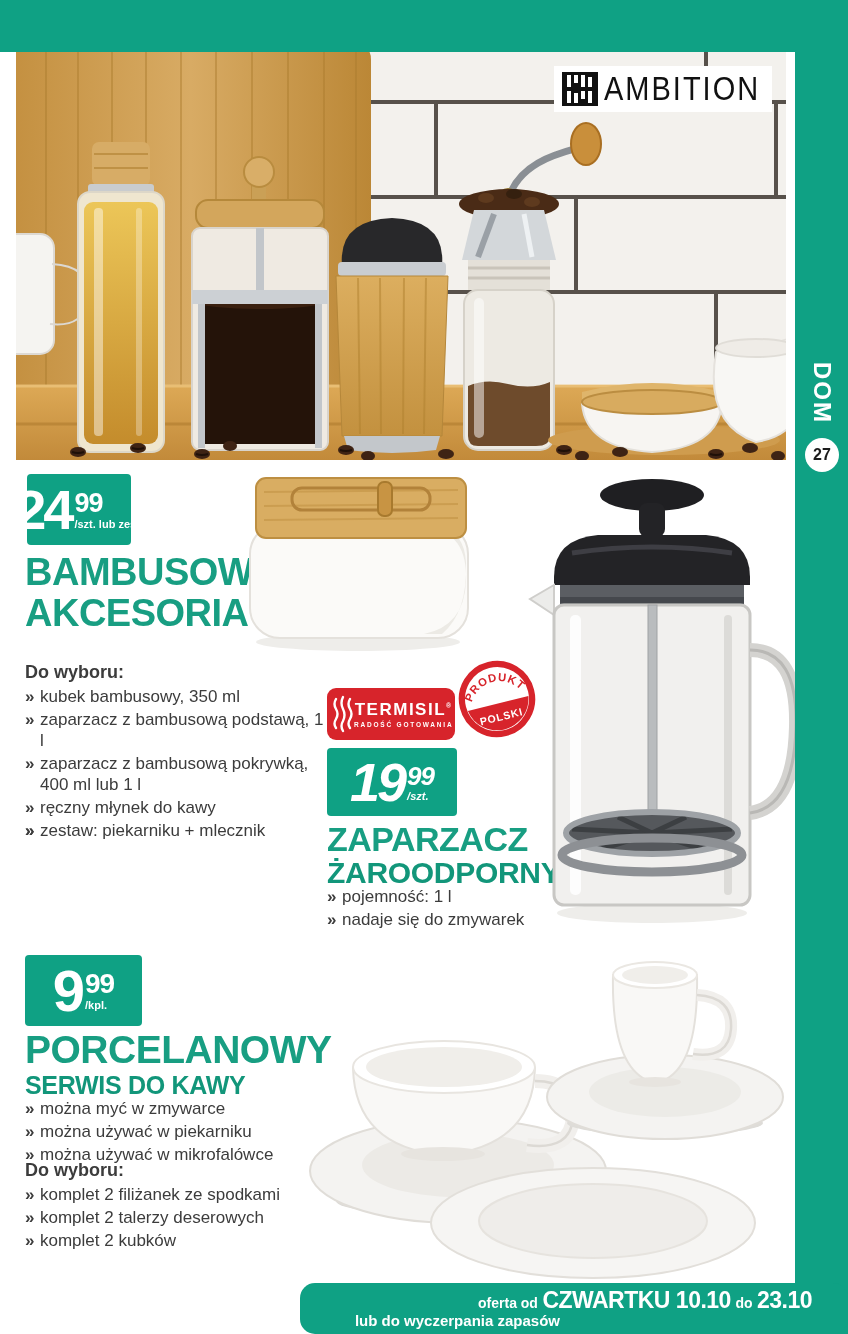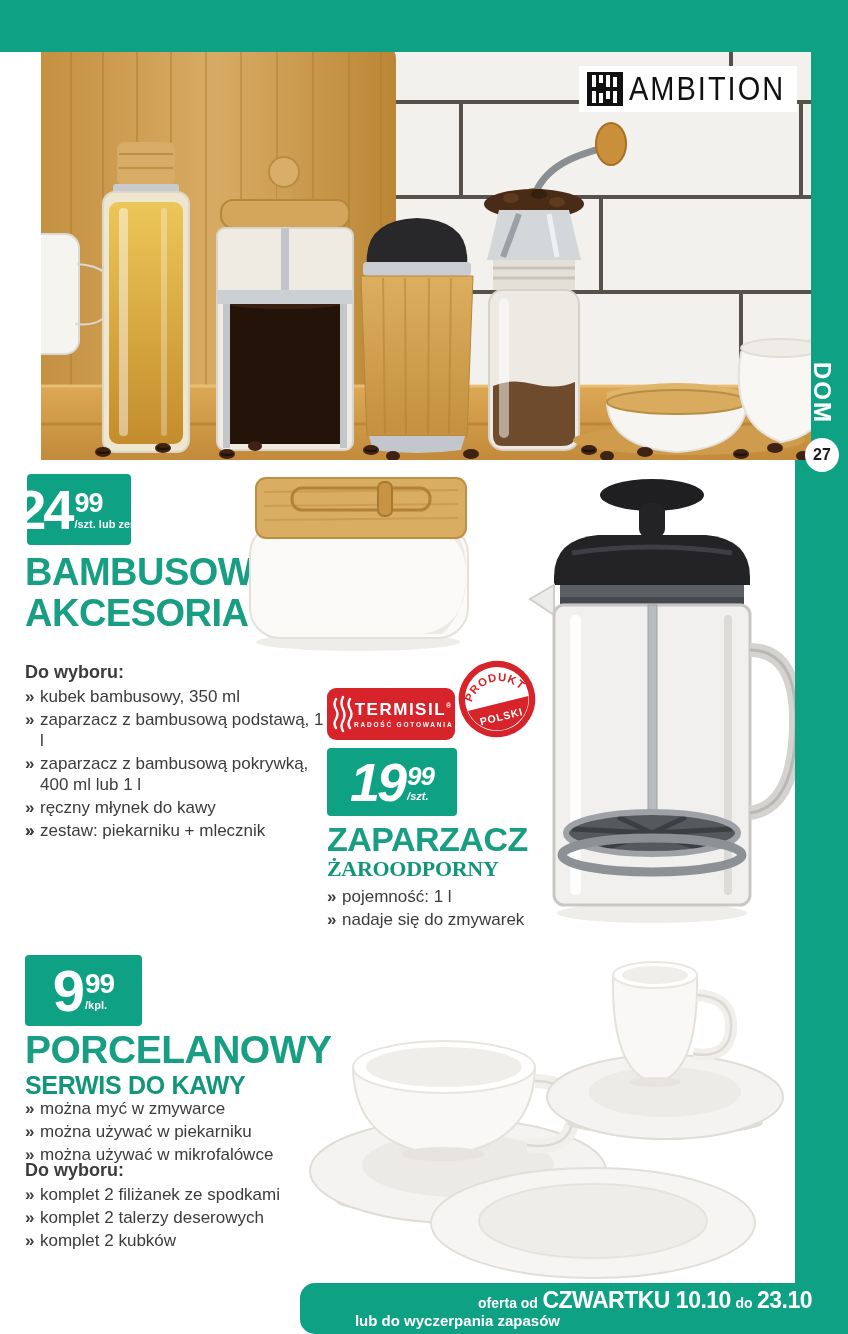--- a/index.html
+++ b/index.html
@@ -15,21 +15,21 @@
   .bottom-bar .lg{font-size:23px;font-weight:bold;letter-spacing:-.5px;}
   .bottom-bar .l2{font-size:15px;font-weight:bold;display:block;margin-top:1px;}
 
   
   .dom-label{position:absolute;left:795px;top:338px;width:53px;height:110px;display:flex;align-items:center;justify-content:center;}
   .dom-label span{transform:rotate(90deg);color:#fff;font-weight:bold;font-size:24px;letter-spacing:2px;}
   .page-circle{position:absolute;left:805px;top:438px;width:34px;height:34px;border-radius:50%;background:#fff;
                display:flex;align-items:center;justify-content:center;font-size:16px;font-weight:bold;color:#1c1c1c;text-align:center;}
 
   
-  .photo-main{position:absolute;left:41px;top:52px;width:770px;height:408px;overflow:hidden;}
+  .photo-main{position:absolute;left:16px;top:52px;width:770px;height:408px;overflow:hidden;}
   .ambition{position:absolute;right:14px;top:14px;width:218px;height:46px;background:#fff;display:flex;align-items:center;padding:0 8px;}
   .ambition .glyph{width:36px;height:34px;margin-right:6px;}
   .ambition .word{font-size:29px;color:#111;letter-spacing:2px;transform:scaleY(1.12);font-weight:500;white-space:nowrap;}
 
   
   .price-badge{position:absolute;background:#0fa184;border-radius:4px;color:#fff;display:flex;align-items:center;justify-content:center;}
   .pz{font-weight:bold;letter-spacing:-3px;line-height:1;}
   .pr{display:inline-flex;flex-direction:column;align-items:flex-start;margin-left:3px;}
   .pg{font-weight:bold;line-height:1;letter-spacing:-1px;}
   .pu{font-weight:bold;font-size:11px;letter-spacing:0;margin-top:1px;white-space:nowrap;}
@@ -40,21 +40,21 @@
   .badge3{left:25px;top:955px;width:117px;height:71px;}
   .badge3 .pz{font-size:58px;} .badge3 .pg{font-size:28px;}
 
   
   .h-big{position:absolute;color:#189e82;font-weight:bold;line-height:1;letter-spacing:-.5px;}
   .h-sub{position:absolute;color:#12967a;font-weight:bold;line-height:1;letter-spacing:-.3px;}
   .t1a{left:25px;top:553px;font-size:38px;}
   .t1b{left:25px;top:594px;font-size:38px;}
   .t1c{left:25px;top:636px;font-size:23px;}
   .t2a{left:327px;top:822px;font-size:34px;}
-  .t2b{left:327px;top:858px;font-size:22px;font-family:Liberation Serif, serif;}
+  .t2b{left:327px;top:858px;font-size:30px;}
   .t3a{left:25px;top:1030px;font-size:39px;}
   .t3b{left:25px;top:1073px;font-size:25px;}
 
   
   .choice{position:absolute;font-size:18px;font-weight:bold;color:#3c3c3c;}
   .c1{left:25px;top:662px;} .c3{left:25px;top:1160px;}
   ul.blist{position:absolute;list-style:none;margin:0;padding:0;color:#3c3c3c;font-size:17px;line-height:21px;}
   ul.blist li{position:relative;padding-left:15px;margin-bottom:2px;}
   ul.blist .bm{position:absolute;left:0;top:0;font-weight:bold;}
   .l1{left:25px;top:686px;width:302px;}

